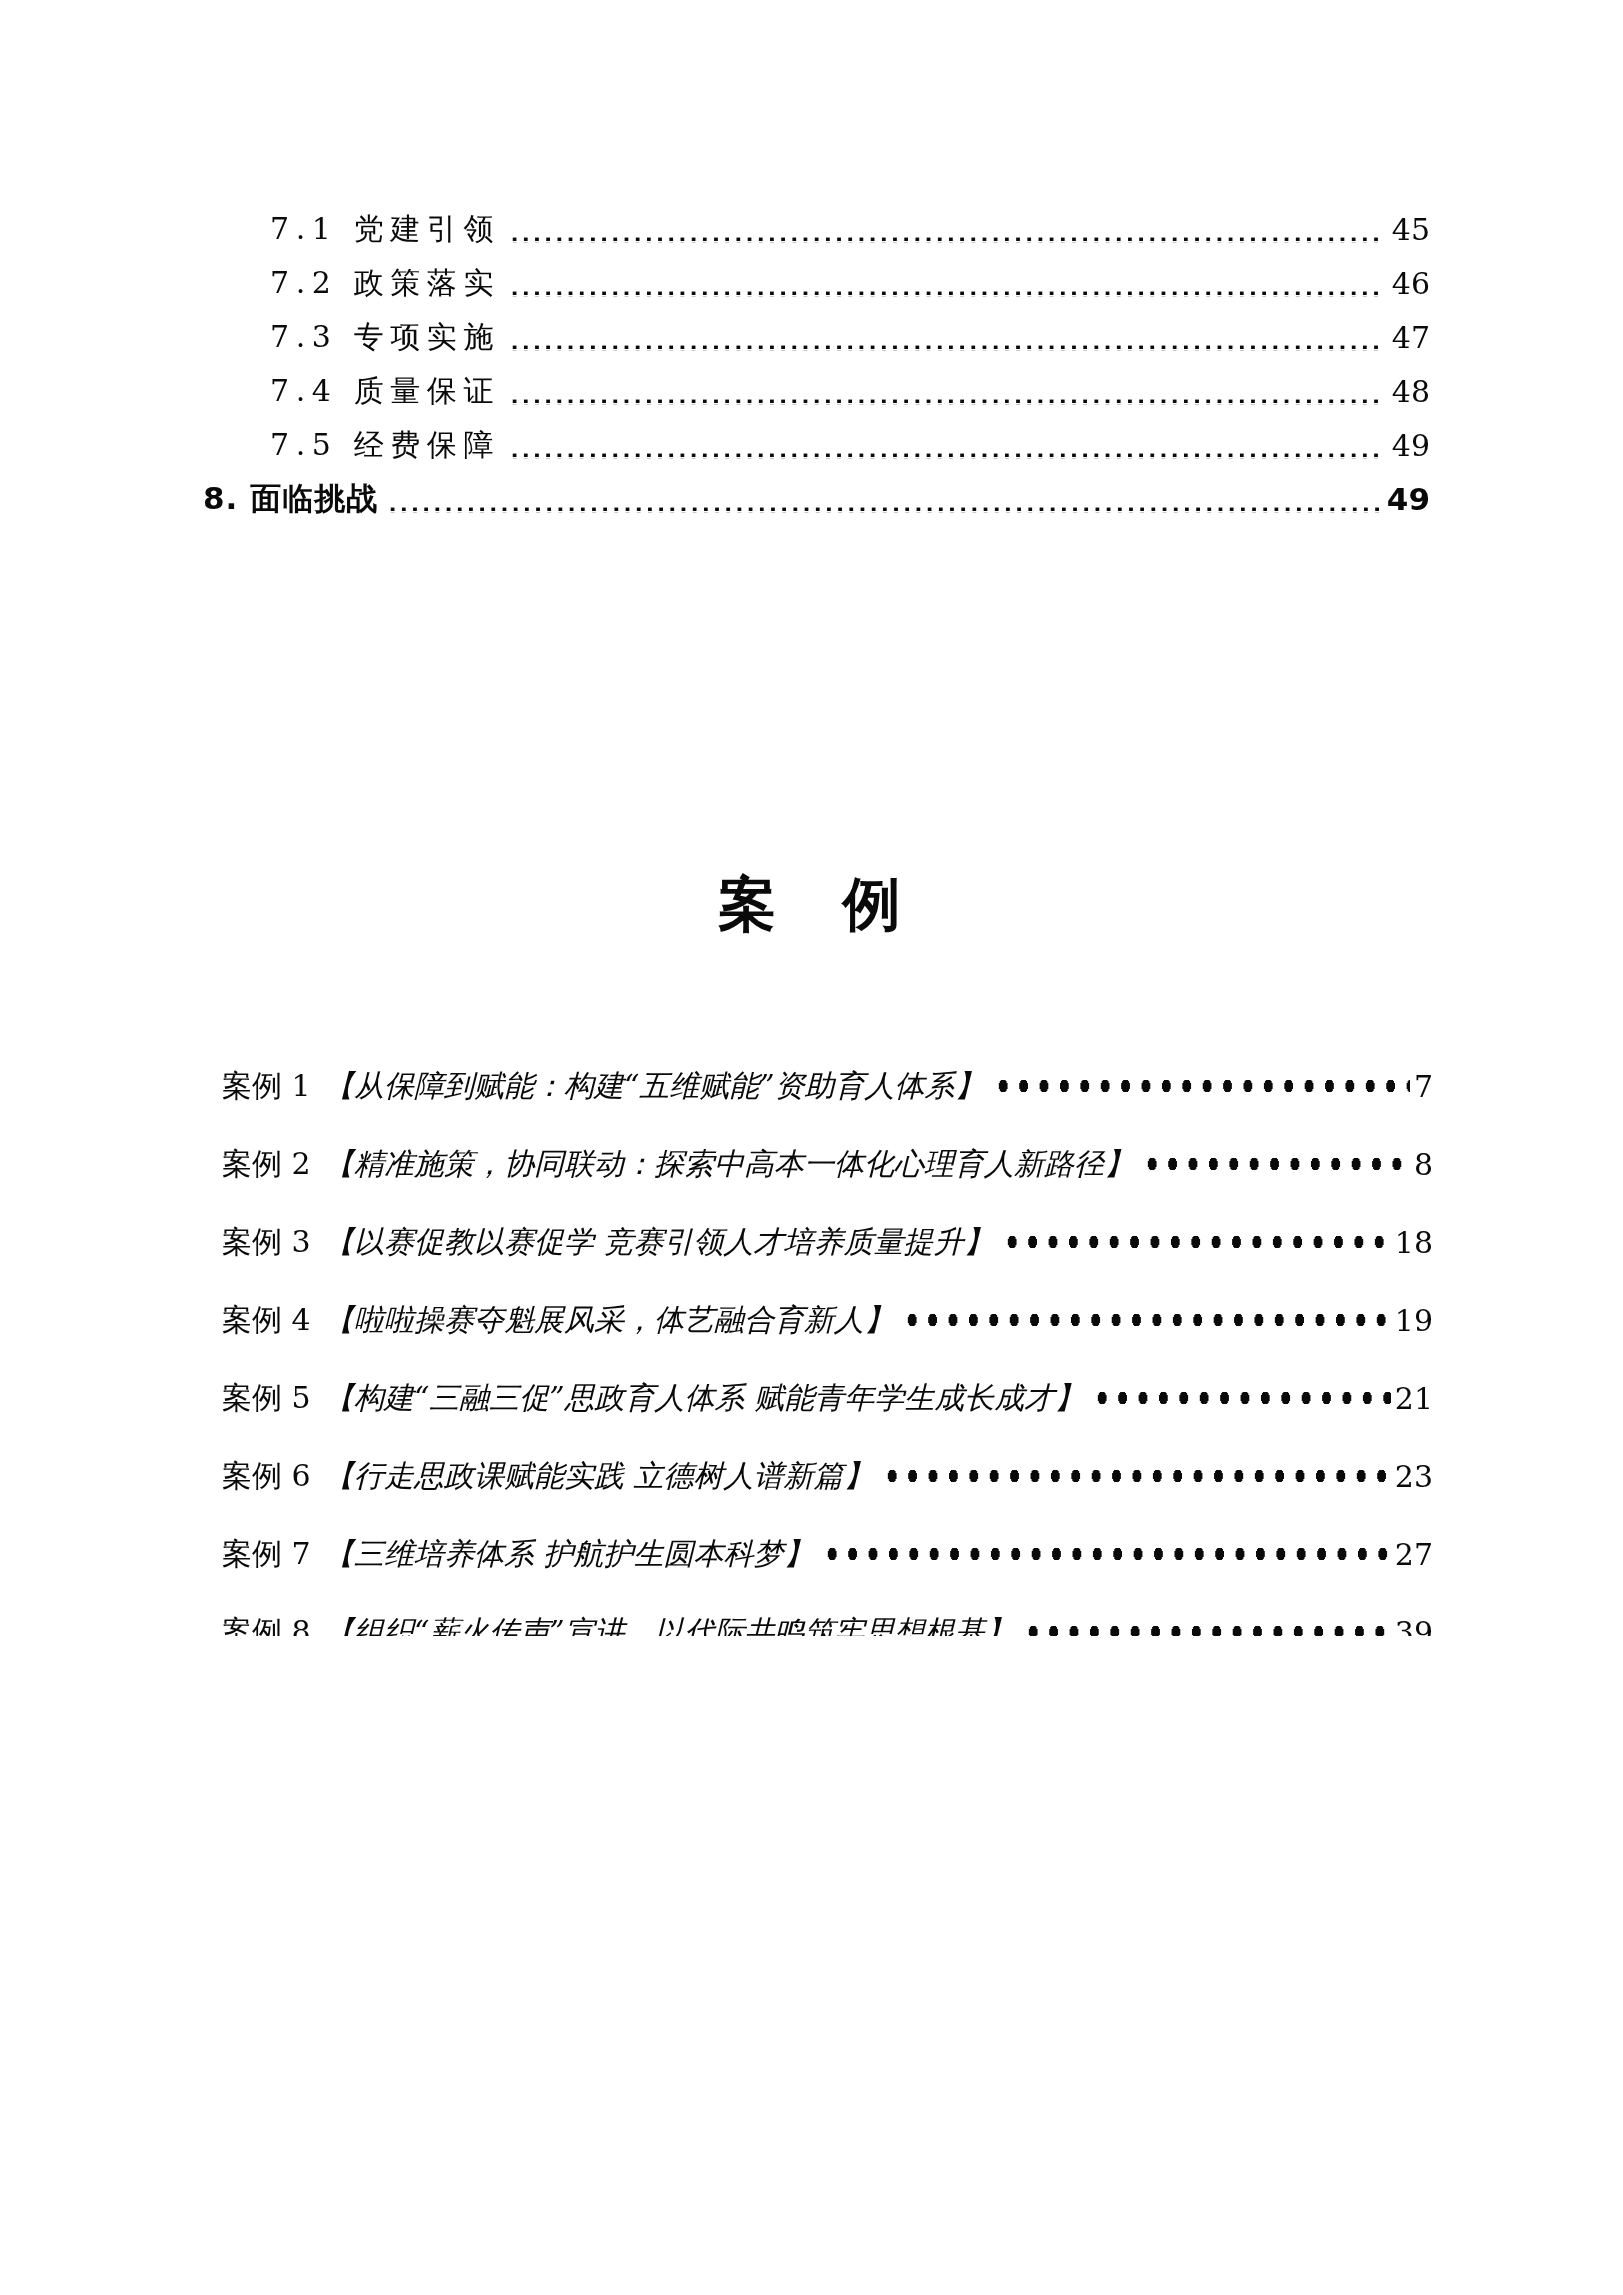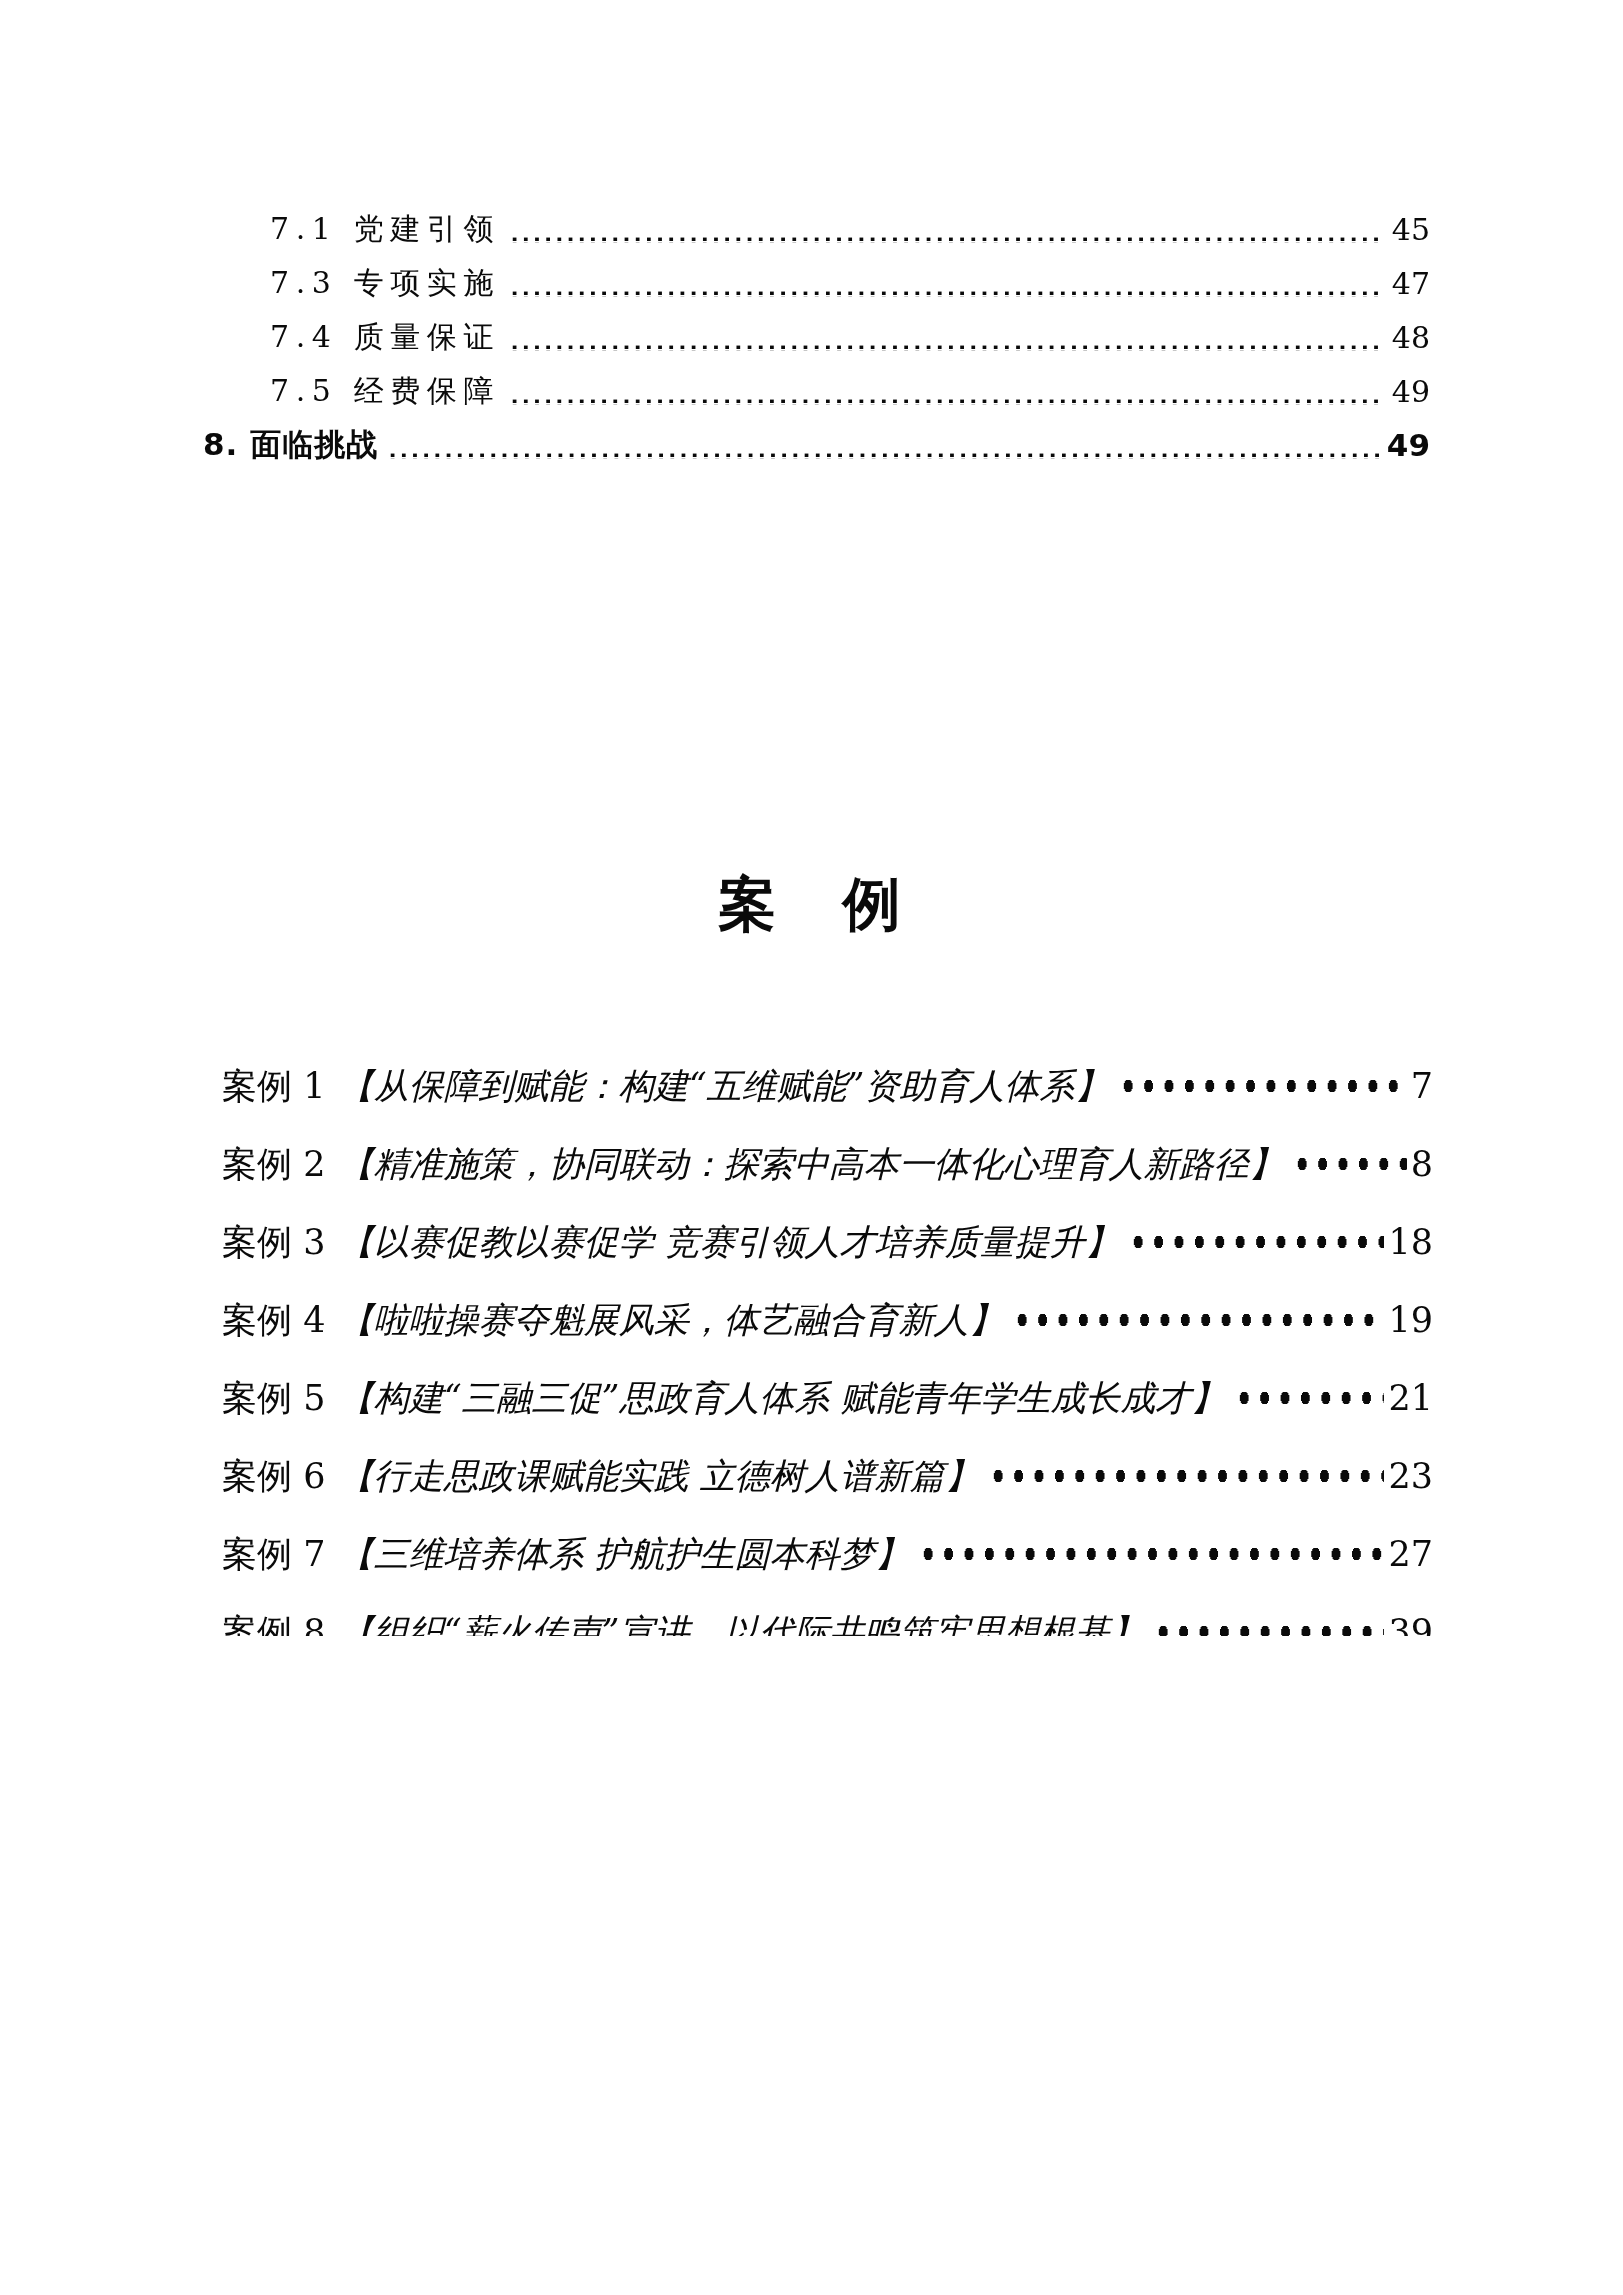--- a/index.html
+++ b/index.html
@@ -59,21 +59,21 @@
 
   
   .cases { position: absolute; top: 1047px; left: 0; width: 100%; }
   .case-row {
     display: flex;
     align-items: center;
     height: 78px;
     box-sizing: border-box;
     padding-left: 222px;
     padding-right: 190px;
-    font-size: 35px;
+    font-size: 30px;
   }
   .case-label { flex: none; margin-right: 13.3px; white-space: nowrap; }
   .case-title { flex: none; white-space: nowrap; font-style: italic; }
   .leader-lg {
     flex: 1 1 auto;
     min-width: 0;
     height: 16.4px;
     margin: 0 4.1px 0 8.2px;
     background-image: radial-gradient(4.6px 6.6px at center, #0a0a0a 97%, transparent 100%);
     background-size: 20.4px 16.4px;
@@ -84,20 +84,25 @@
 </head>
 <body>
 
 <div class="page">
 
   <div class="toc">
     <div class="toc-row sub">
       <span class="entry-label">7.1 党建引领</span>
       <span class="leader-sm"></span>
       <span class="pagenum">45</span>
+    </div>
+    <div class="toc-row sub">
+      <span class="entry-label">7.2 政策落实</span>
+      <span class="leader-sm"></span>
+      <span class="pagenum">46</span>
     </div>
     <div class="toc-row sub">
       <span class="entry-label">7.3 专项实施</span>
       <span class="leader-sm"></span>
       <span class="pagenum">47</span>
     </div>
     <div class="toc-row sub">
       <span class="entry-label">7.4 质量保证</span>
       <span class="leader-sm"></span>
       <span class="pagenum">48</span>

